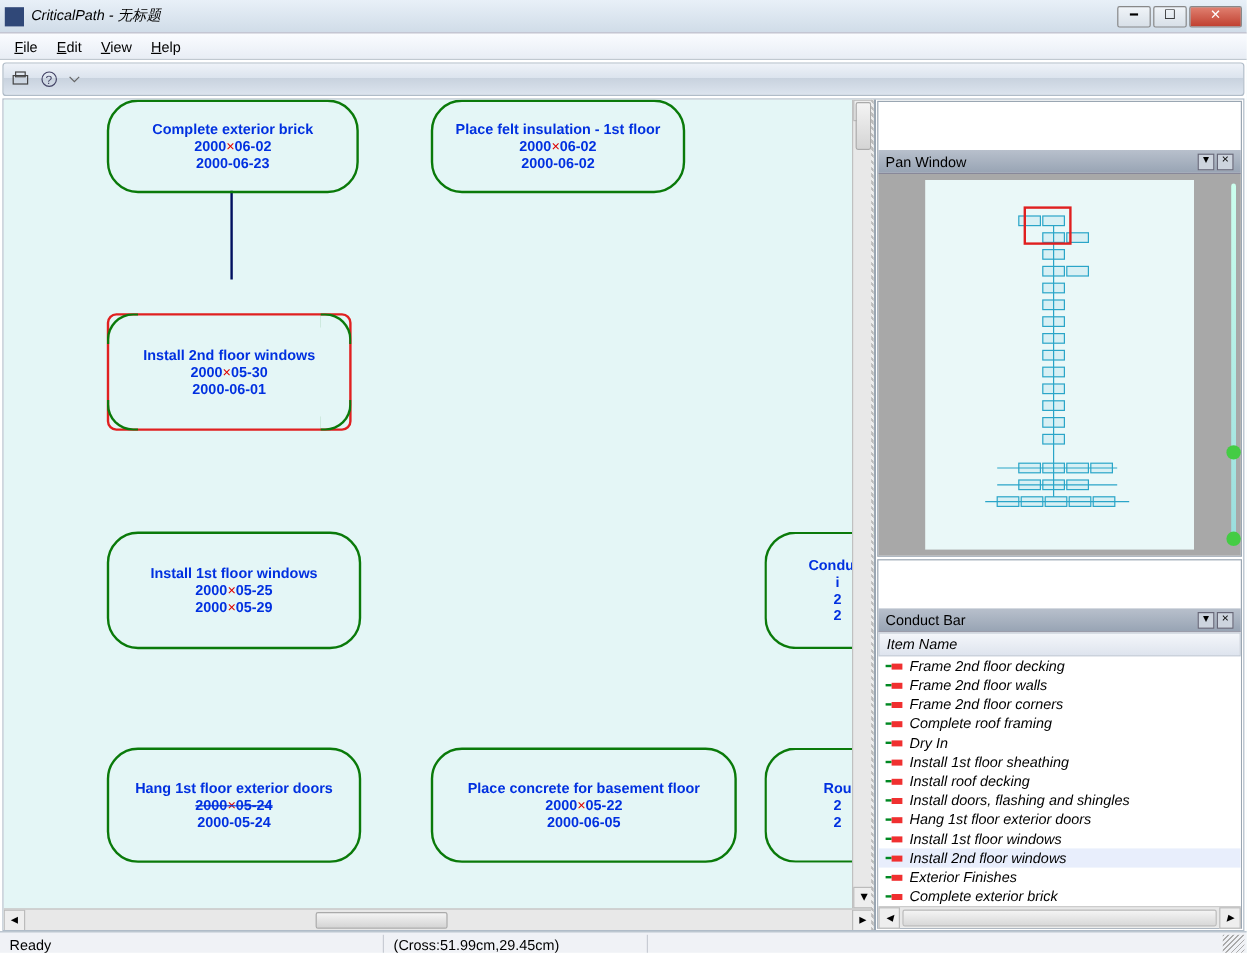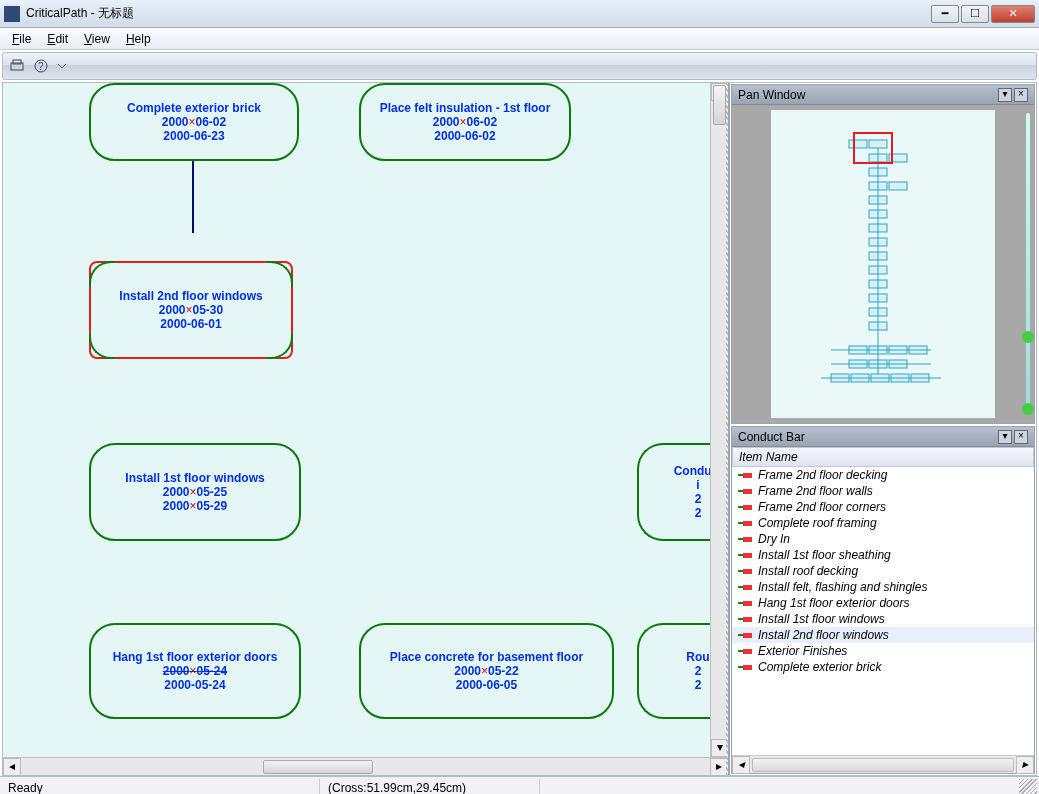--- a/index.html
+++ b/index.html
@@ -1,21 +1,21 @@
 <!DOCTYPE html>
 <html><head>
 <meta charset="utf-8">
 <style>
 * { box-sizing: border-box; margin: 0; padding: 0; }
 body { font-family: "Segoe UI", Tahoma, sans-serif; font-size: 12px; background: #fff; overflow: hidden; width: 1039px; height: 794px; }
 
 
 .titlebar { height: 28px; background: linear-gradient(#e8f0f8, #d0dce8); border-bottom: 1px solid #aab; display: flex; align-items: center; padding: 0 4px; }
 .titlebar-icon { width: 16px; height: 16px; background: #304878; margin-right: 6px; display: inline-block; }
-.titlebar-text { flex: 1; font-size: 12px; color: #000; }
+.titlebar-text { flex: 1; font-size: 12px; color: #000; font-style: italic; }
 .win-btns { display: flex; gap: 2px; }
 .win-btn { width: 28px; height: 18px; border: 1px solid #888; background: linear-gradient(#f0f4f8,#d8e0e8); text-align: center; font-size: 11px; line-height: 14px; border-radius: 2px; }
 .win-btn.close { background: linear-gradient(#e08070,#c04030); color: #fff; width: 44px; }
 
 
 .menubar { height: 22px; background: linear-gradient(#fafcff,#e8edf5); border-bottom: 1px solid #c0c8d0; display: flex; align-items: center; padding: 0 6px; gap: 4px; }
 .menu-item { padding: 2px 6px; cursor: default; }
 .menu-item u { text-decoration: underline; }
 
 
@@ -50,21 +50,21 @@
 .hscroll .arrow { width: 18px; height: 18px; text-align: center; border: 1px solid #bbb; background: #eee; position: absolute; }
 .hscroll .arrow.left { left: 0; } .hscroll .arrow.right { right: 0; }
 .vscroll { position: absolute; top: 0; right: 0; width: 18px; bottom: 18px; background: #e8e8e8; border-left: 1px solid #c0c0c0; }
 .vscroll .thumb { position: absolute; top: 2px; height: 40px; left: 2px; right: 2px; background: linear-gradient(#f4f4f4,#d4d4d4); border: 1px solid #aaa; border-radius: 2px; }
 .vscroll .arrow { position: absolute; left: 0; width: 18px; height: 18px; border: 1px solid #bbb; background: #eee; text-align: center; }
 .vscroll .arrow.up { top: 0; } .vscroll .arrow.down { bottom: 0; }
 
 
 .right-col { width: 306px; display: flex; flex-direction: column; }
 .panel { border: 1px solid #9aa6b2; margin: 1px; display: flex; flex-direction: column; }
-.panel-head { height: 20px; background: linear-gradient(#b8c0cc,#98a4b4); color: #000; padding: 2px 6px; font-size: 12px; display: flex; align-items: center; border-bottom: 1px solid #889; }
+.panel-head { height: 20px; background: linear-gradient(#b8c0cc,#98a4b4); color: #000; padding: 2px 6px; font-size: 12px; display: flex; align-items: center; border-bottom: 1px solid #889; margin-top: 40px; }
 .panel-head .spacer { flex: 1; }
 .panel-head .p-btn { width: 14px; height: 14px; border: 1px solid #667; background: #cdd4de; font-size: 10px; line-height: 10px; text-align: center; margin-left: 2px; }
 .pan-body { height: 318px; background: #a8a8a8; display: flex; align-items: center; justify-content: center; position: relative; }
 .pan-inner { width: 224px; height: 308px; background: #eaf8f8; position: relative; }
 .pan-slider { position: absolute; right: 4px; top: 8px; bottom: 8px; width: 4px; background: linear-gradient(#cfe,#9dd); border-radius: 2px; }
 .pan-slider .knob { position: absolute; width: 12px; height: 12px; background: #4c4; border-radius: 50%; left: -4px; }
 .pan-slider .knob.top { top: 218px; } .pan-slider .knob.bot { bottom: 0; }
 .mini-svg { position: absolute; inset: 0; }
 .mini-svg line, .mini-svg rect { stroke: #2aa5c8; }
 .mini-viewport { position: absolute; border: 2px solid #e02020; width: 40px; height: 32px; top: 22px; left: 82px; }
@@ -321,21 +321,21 @@
                 <span class="line"></span>
                 <span class="bar"></span>
               </span>
               <span>Install roof decking</span>
             </div>
             <div class="tb-item">
               <span class="tb-icon">
                 <span class="line"></span>
                 <span class="bar"></span>
               </span>
-              <span>Install felt, flashing and shingles</span>
+              <span>Install doors, flashing and shingles</span>
             </div>
             <div class="tb-item">
               <span class="tb-icon">
                 <span class="line"></span>
                 <span class="bar"></span>
               </span>
               <span>Hang 1st floor exterior doors</span>
             </div>
             <div class="tb-item">
               <span class="tb-icon">

